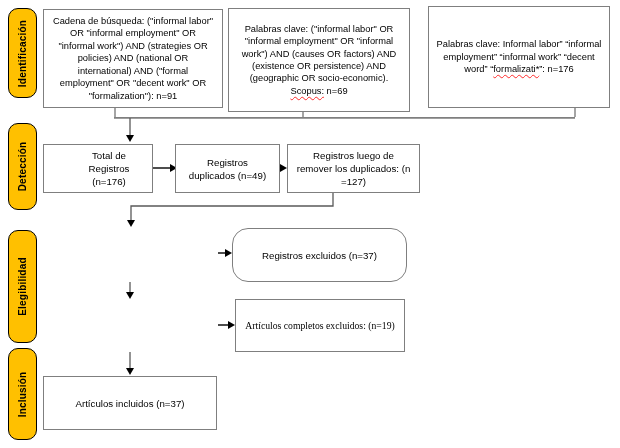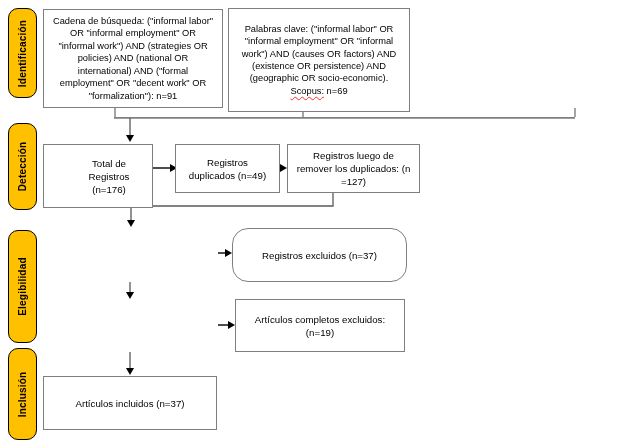--- a/index.html
+++ b/index.html
@@ -31,28 +31,28 @@
   
   #stage1{left:8px;top:8px;width:29px;height:90px;}
   #stage2{left:8px;top:123px;width:29px;height:87px;}
   #stage3{left:8px;top:230px;width:29px;height:113px;}
   #stage4{left:8px;top:348px;width:29px;height:92px;}
   
   #b-search1{left:43px;top:9px;width:180px;height:99px;}
   #b-search2{left:228px;top:8px;width:182px;height:104px;}
   #b-search3{left:428px;top:6px;width:182px;height:102px;}
   
-  #b-total{left:43px;top:144px;width:110px;height:64px;padding-left:29px;}
+  #b-total{left:43px;top:144px;width:110px;height:49px;padding-left:29px;}
   #b-dup{left:175px;top:144px;width:105px;height:49px;}
   #b-afterdup{left:287px;top:144px;width:133px;height:49px;}
   
   #b-titleabs{left:43px;top:228px;width:175px;height:54px;}
   #b-excl{left:232px;top:228px;width:175px;height:54px;border-radius:16px;}
   #b-full{left:45px;top:299px;width:173px;height:53px;}
-  #b-fullexcl{left:235px;top:299px;width:170px;height:53px;}
+  #b-fullexcl{left:235px;top:299px;width:170px;height:53px;font-family:Liberation Serif, serif;}
   
   #b-incl{left:43px;top:376px;width:174px;height:54px;justify-content:center;}
 </style>
 </head>
 <body>
 
 <div class="canvas">
 
   <svg class="connectors" viewBox="0 0 620 448" aria-hidden="true">
 
@@ -120,20 +120,25 @@
   <div class="box top-box" id="b-search1">
     <div class="txt">
       <span>Cadena de búsqueda: ("informal labor" OR "informal employment" OR "informal work") AND (strategies OR policies) AND (national OR international) AND ("formal employment" OR "decent work" OR "formalization"): n=91</span><span class="wavy"></span><span></span>
     </div>
   </div>
   <div class="box top-box" id="b-search2">
     <div class="txt">
       <span>Palabras clave: ("informal labor" OR "informal employment" OR "informal work") AND (causes OR factors) AND (existence OR persistence) AND (geographic OR socio-economic). </span><span class="wavy">Scopus:</span><span> n=69</span>
     </div>
   </div>
+  <div class="box top-box" id="b-search3">
+    <div class="txt">
+      <span>Palabras clave: Informal labor” “informal employment” “informal work” “decent word” “</span><span class="wavy">formalizati*</span><span>”: n=176</span>
+    </div>
+  </div>
 
   <div class="box flow-box" id="b-total">
     <span>Total de Registros (n=176)</span>
   </div>
   <div class="box flow-box" id="b-dup">
     <span>Registros duplicados (n=49)</span>
   </div>
   <div class="box flow-box" id="b-afterdup">
     <span>Registros luego de remover los duplicados: (n =127)</span>
   </div>

